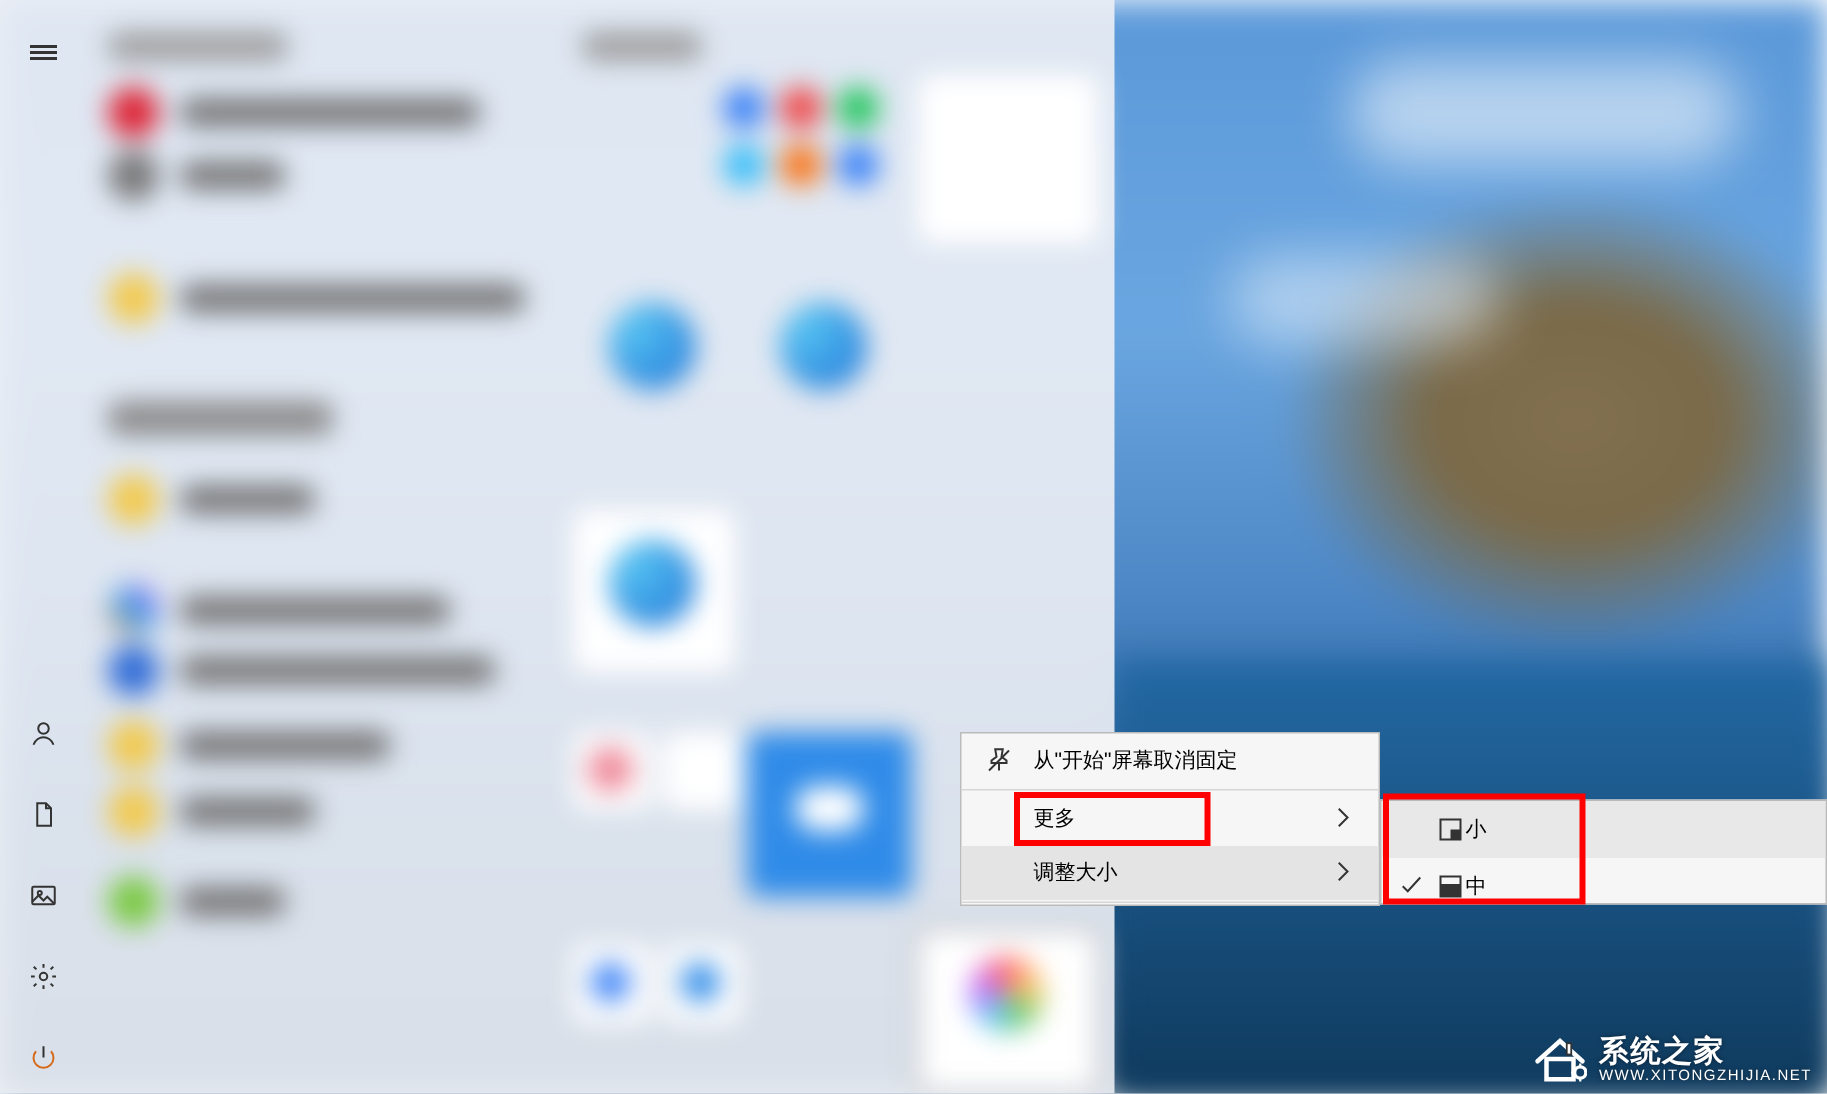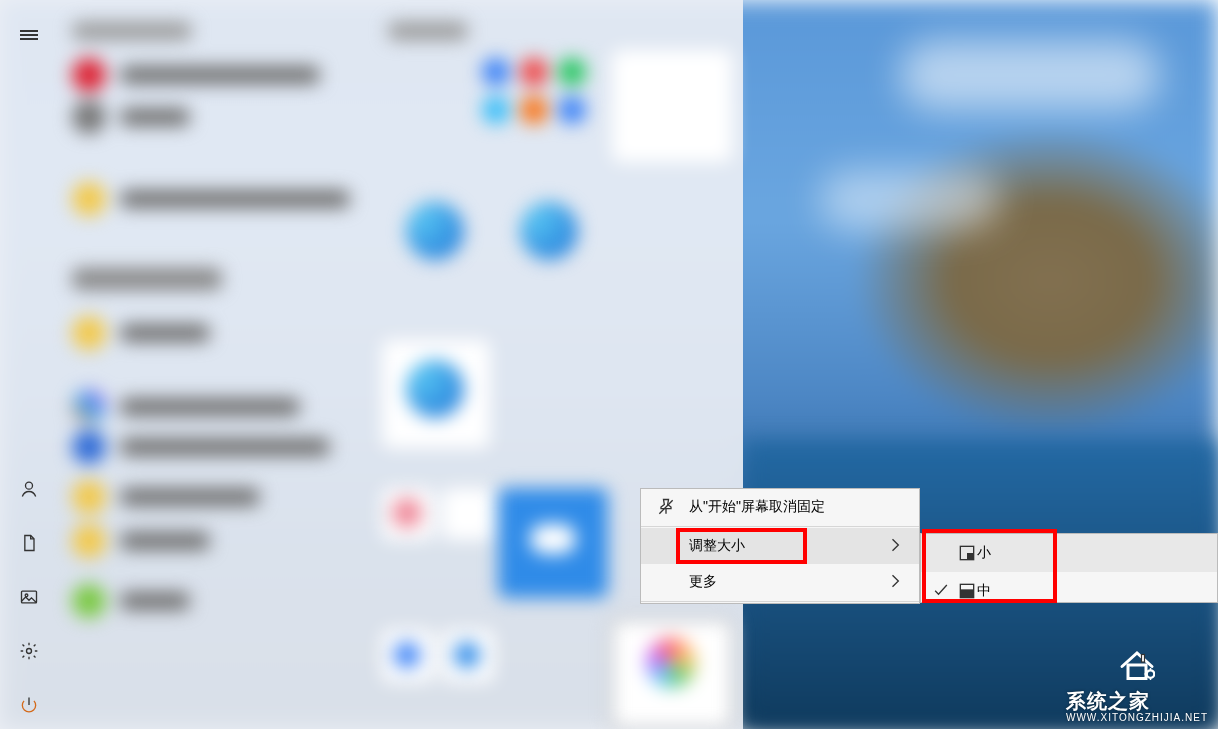--- a/index.html
+++ b/index.html
@@ -68,21 +68,21 @@
   }
   .ctx2 .item { display:flex; align-items:center; height:38px; padding:0 18px 0 56px; position:relative; }
   .ctx2 .item .chk { position:absolute; left:10px; }
   .ctx2 .item .sic { position:absolute; left:36px; width:20px; height:20px;}
   .ctx2 .item.hover { background:#e8e8e8; }
   .redbox.r2 { left: 922px; top: 529px; width: 135px; height: 74px; }
 
   
   .watermark {
     position: absolute; right: 10px; bottom: 6px; display:flex; align-items:center; gap:8px;
-    color:#fff; text-shadow:0 0 3px rgba(0,0,0,.5);flex-direction:column;
+    color:#fff; text-shadow:0 0 3px rgba(0,0,0,.5);
   }
   .watermark .wt { display:flex; flex-direction:column; line-height:1.1;}
   .watermark .big { font-weight:700; font-size:20px; letter-spacing:1px;}
   .watermark .small { font-size:10px; letter-spacing:1px; }
   .house { width:36px; height:34px; }
 </style>
 </head>
 <body>
 
 <div class="stage">
@@ -227,30 +227,30 @@
       <span class="lead">
         <svg viewBox="0 0 24 24">
             <path d="M9 3h6l-1 6 4 3v2H6v-2l4-3z"></path>
             <path d="M12 14v6"></path>
             <line x1="4" y1="20" x2="20" y2="4"></line>
           </svg>
       </span>
       <span>从"开始"屏幕取消固定</span>
     </div>
     <div class="sep"></div>
-    <div class="item hover">
-      <span>调整大小</span>
+    <div class="item">
+      <span>更多</span>
       <span class="chev">
         <svg viewBox="0 0 24 24" width="14" height="14">
             <path d="M9 5l7 7-7 7"></path>
           </svg>
       </span>
     </div>
-    <div class="item">
-      <span>更多</span>
+    <div class="item hover">
+      <span>调整大小</span>
       <span class="chev">
         <svg viewBox="0 0 24 24" width="14" height="14">
             <path d="M9 5l7 7-7 7"></path>
           </svg>
       </span>
     </div>
     <div class="sep"></div>
   </div>
 
   <div class="redbox r1"></div>

